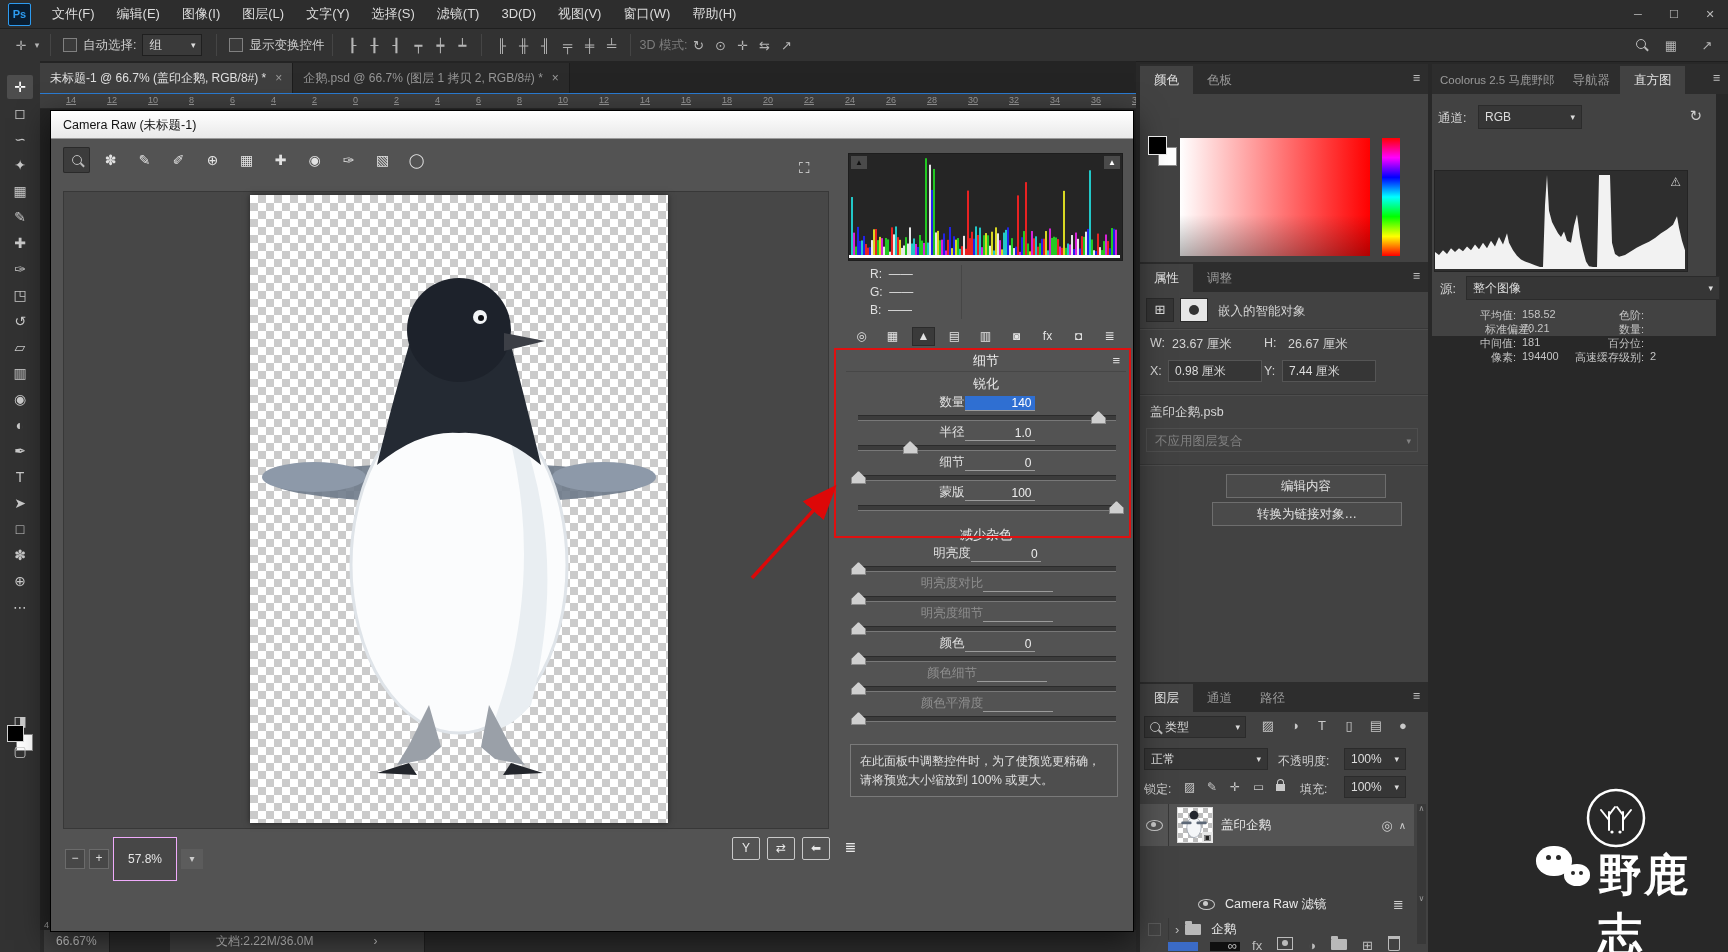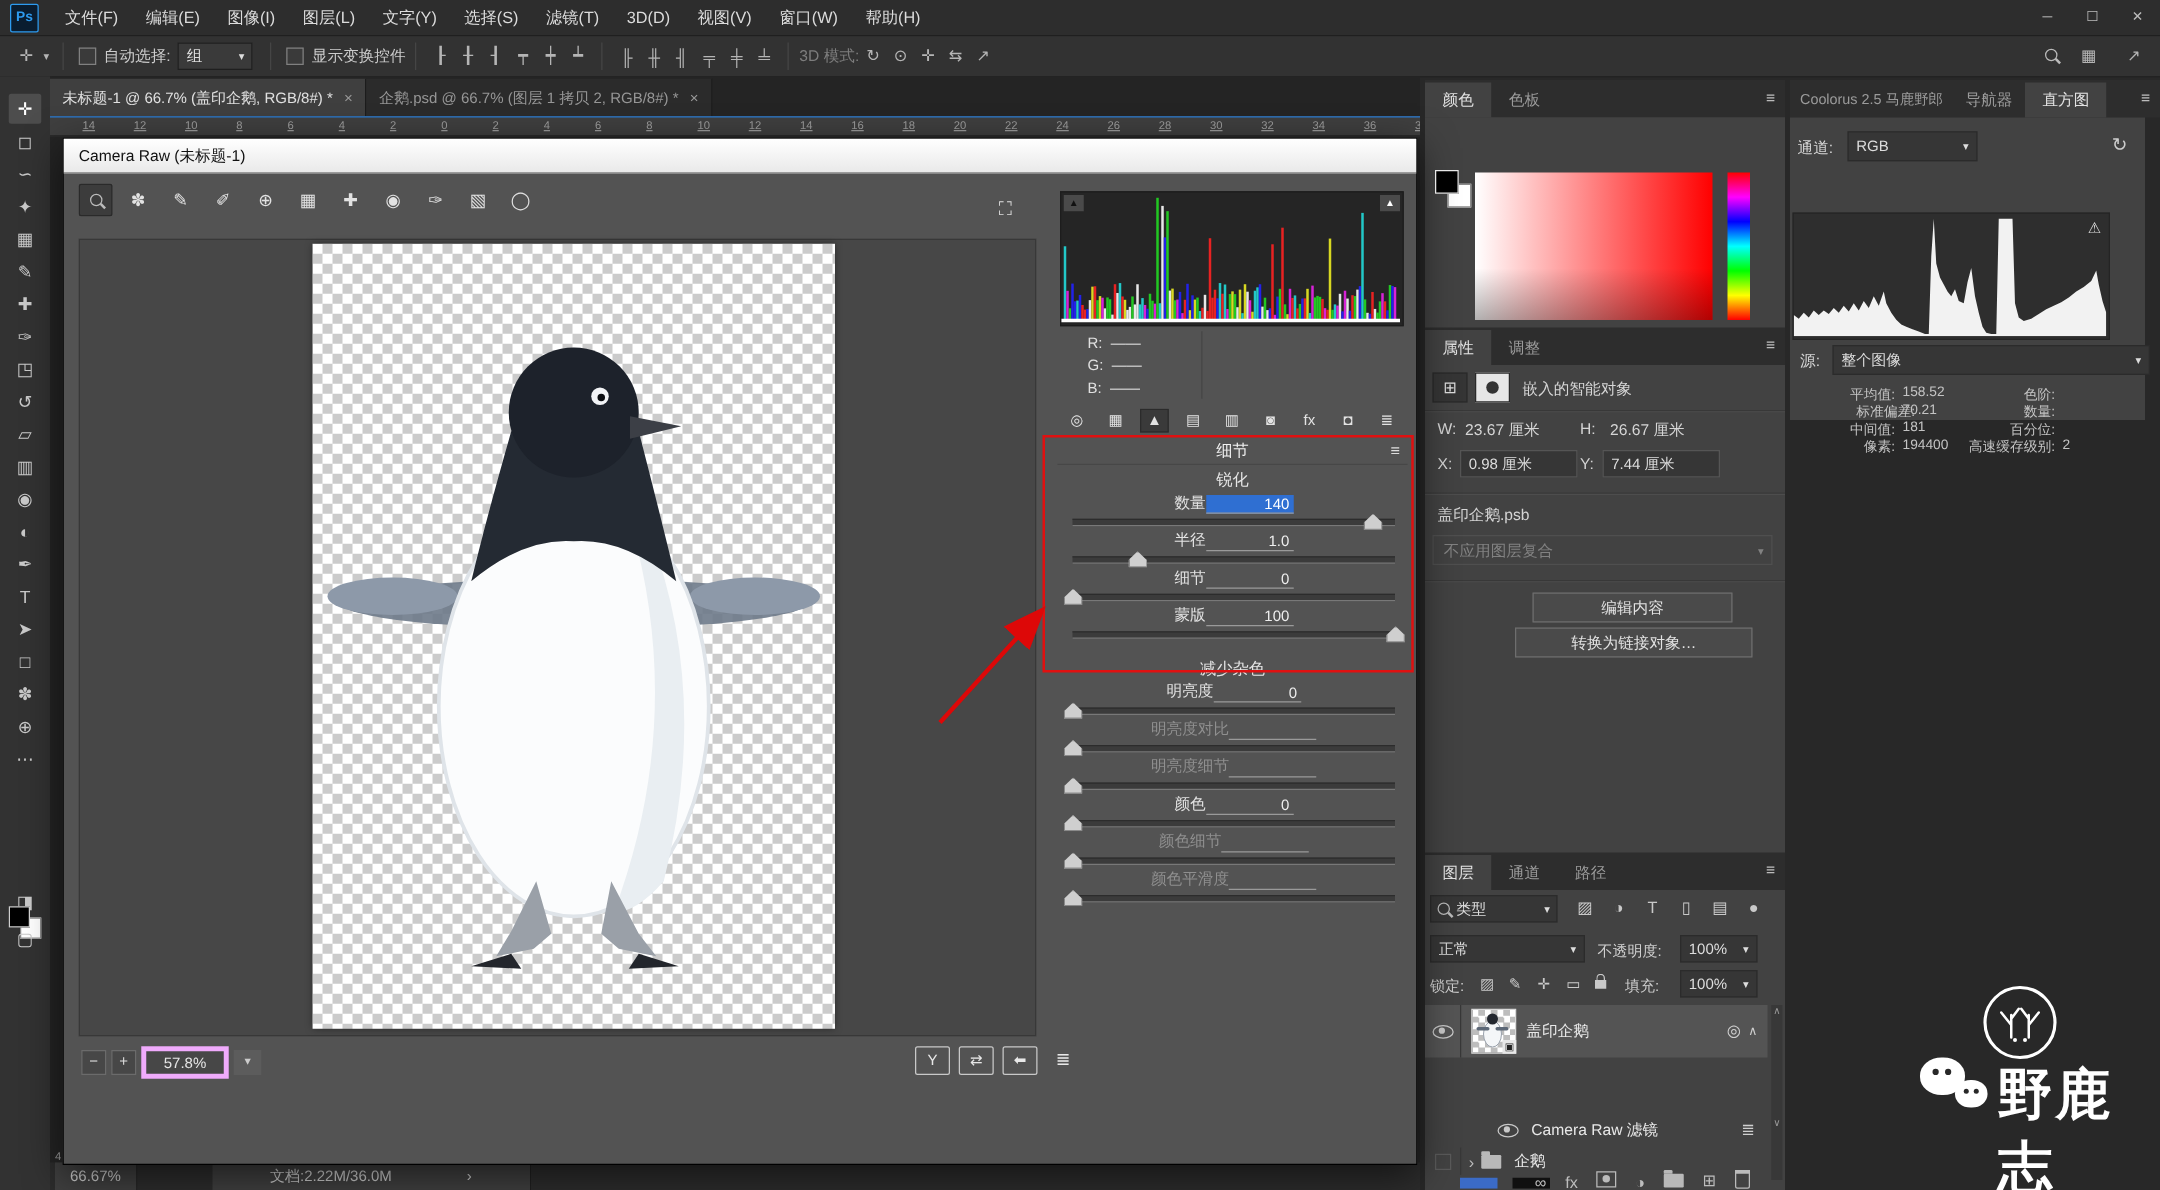--- a/index.html
+++ b/index.html
@@ -45,21 +45,21 @@
   #crtitle{position:absolute;left:0;top:0;width:100%;height:28px;background:linear-gradient(#ffffff,#e9e9e9);color:#111;font-size:12.5px;line-height:28px;padding-left:12px;box-sizing:border-box;border-bottom:1px solid #9a9a9a;}
   #crtools{position:absolute;left:12px;top:36px;height:28px;display:flex;gap:7px;}
   .crtool{width:27px;height:26px;text-align:center;line-height:26px;color:#e2e2e2;font-size:14px;border-radius:2px;}
   .crtool.sel{background:#3c3c3c;box-shadow:inset 0 0 0 1px #2a2a2a;}
   #cr-fullscreen{position:absolute;left:748px;top:48px;color:#ddd;font-size:15px;}
   #crpreview{position:absolute;left:12px;top:80px;width:764px;height:636px;background:#474747;border:1px solid #383838;}
   #crcanvas{position:absolute;left:186px;top:3px;width:418px;height:628px;background:repeating-conic-gradient(#cbcbcb 0% 25%,#ffffff 0% 50%) 0 0/16px 16px;box-shadow:0 0 6px rgba(0,0,0,.5);}
   #penguin{position:absolute;left:9px;top:30px;}
   #crzoom{position:absolute;left:14px;top:726px;display:flex;align-items:center;gap:4px;}
   .zbtn{width:18px;height:18px;background:#474747;border:1px solid #6b6b6b;color:#ddd;text-align:center;line-height:17px;font-size:12px;}
-  #zval{background:#474747;border:4px solid #f0abfc;height:18px;line-height:18px;padding:0 14px;font-size:12px;color:#e5e5e5;}
+  #zval{background:#474747;border:1px solid #f0abfc;height:18px;line-height:18px;padding:12px 14px;font-size:12px;color:#e5e5e5;}
   #zdrop{width:22px;height:20px;background:#5c5c5c;color:#ccc;text-align:center;line-height:20px;font-size:10px;}
   #crviewbtns{position:absolute;left:681px;top:726px;display:flex;gap:7px;}
   .vbtn{width:26px;height:21px;border:1px solid #c9c9c9;color:#e8e8e8;text-align:center;line-height:21px;font-size:12px;border-radius:2px;}
   .vbtn.noborder{border:none;font-size:14px;letter-spacing:-1px;}
   
   #cr-right{position:absolute;left:795px;top:40px;width:287px;height:680px;}
   #cr-hist{position:absolute;left:2px;top:2px;width:273px;height:106px;background:#252525;border:1px solid #1d1d1d;}
   .clipchip{position:absolute;top:2px;width:16px;height:13px;background:#4a4a4a;text-align:center;line-height:13px;font-size:8px;}
   #cr-rgb{position:absolute;left:0px;top:112px;width:275px;height:58px;font-size:12px;color:#e0e0e0;}
   .rgbline{position:absolute;left:24px;}
@@ -777,20 +777,21 @@
             <div class="cr-row disabled">
               <div class="cr-row-top">
                 <span class="cr-lab">颜色平滑度</span>
                 <span class="cr-val"></span>
               </div>
               <div class="cr-track">
                 <span class="cr-handle" style="left: calc(0% - 7px);"></span>
               </div>
             </div>
           </div>
+        <div id="cr-note">在此面板中调整控件时，为了使预览更精确，请将预览大小缩放到 100% 或更大。</div>
       </div>
     </div>
 
   </div>
 
   <svg id="arrowsvg" width="110" height="110">
     <defs>
         <marker id="ah" markerWidth="10" markerHeight="8" refX="8" refY="4" orient="auto">
           <polygon points="0 0, 10 4, 0 8" fill="#dd0808"></polygon>
         </marker>

